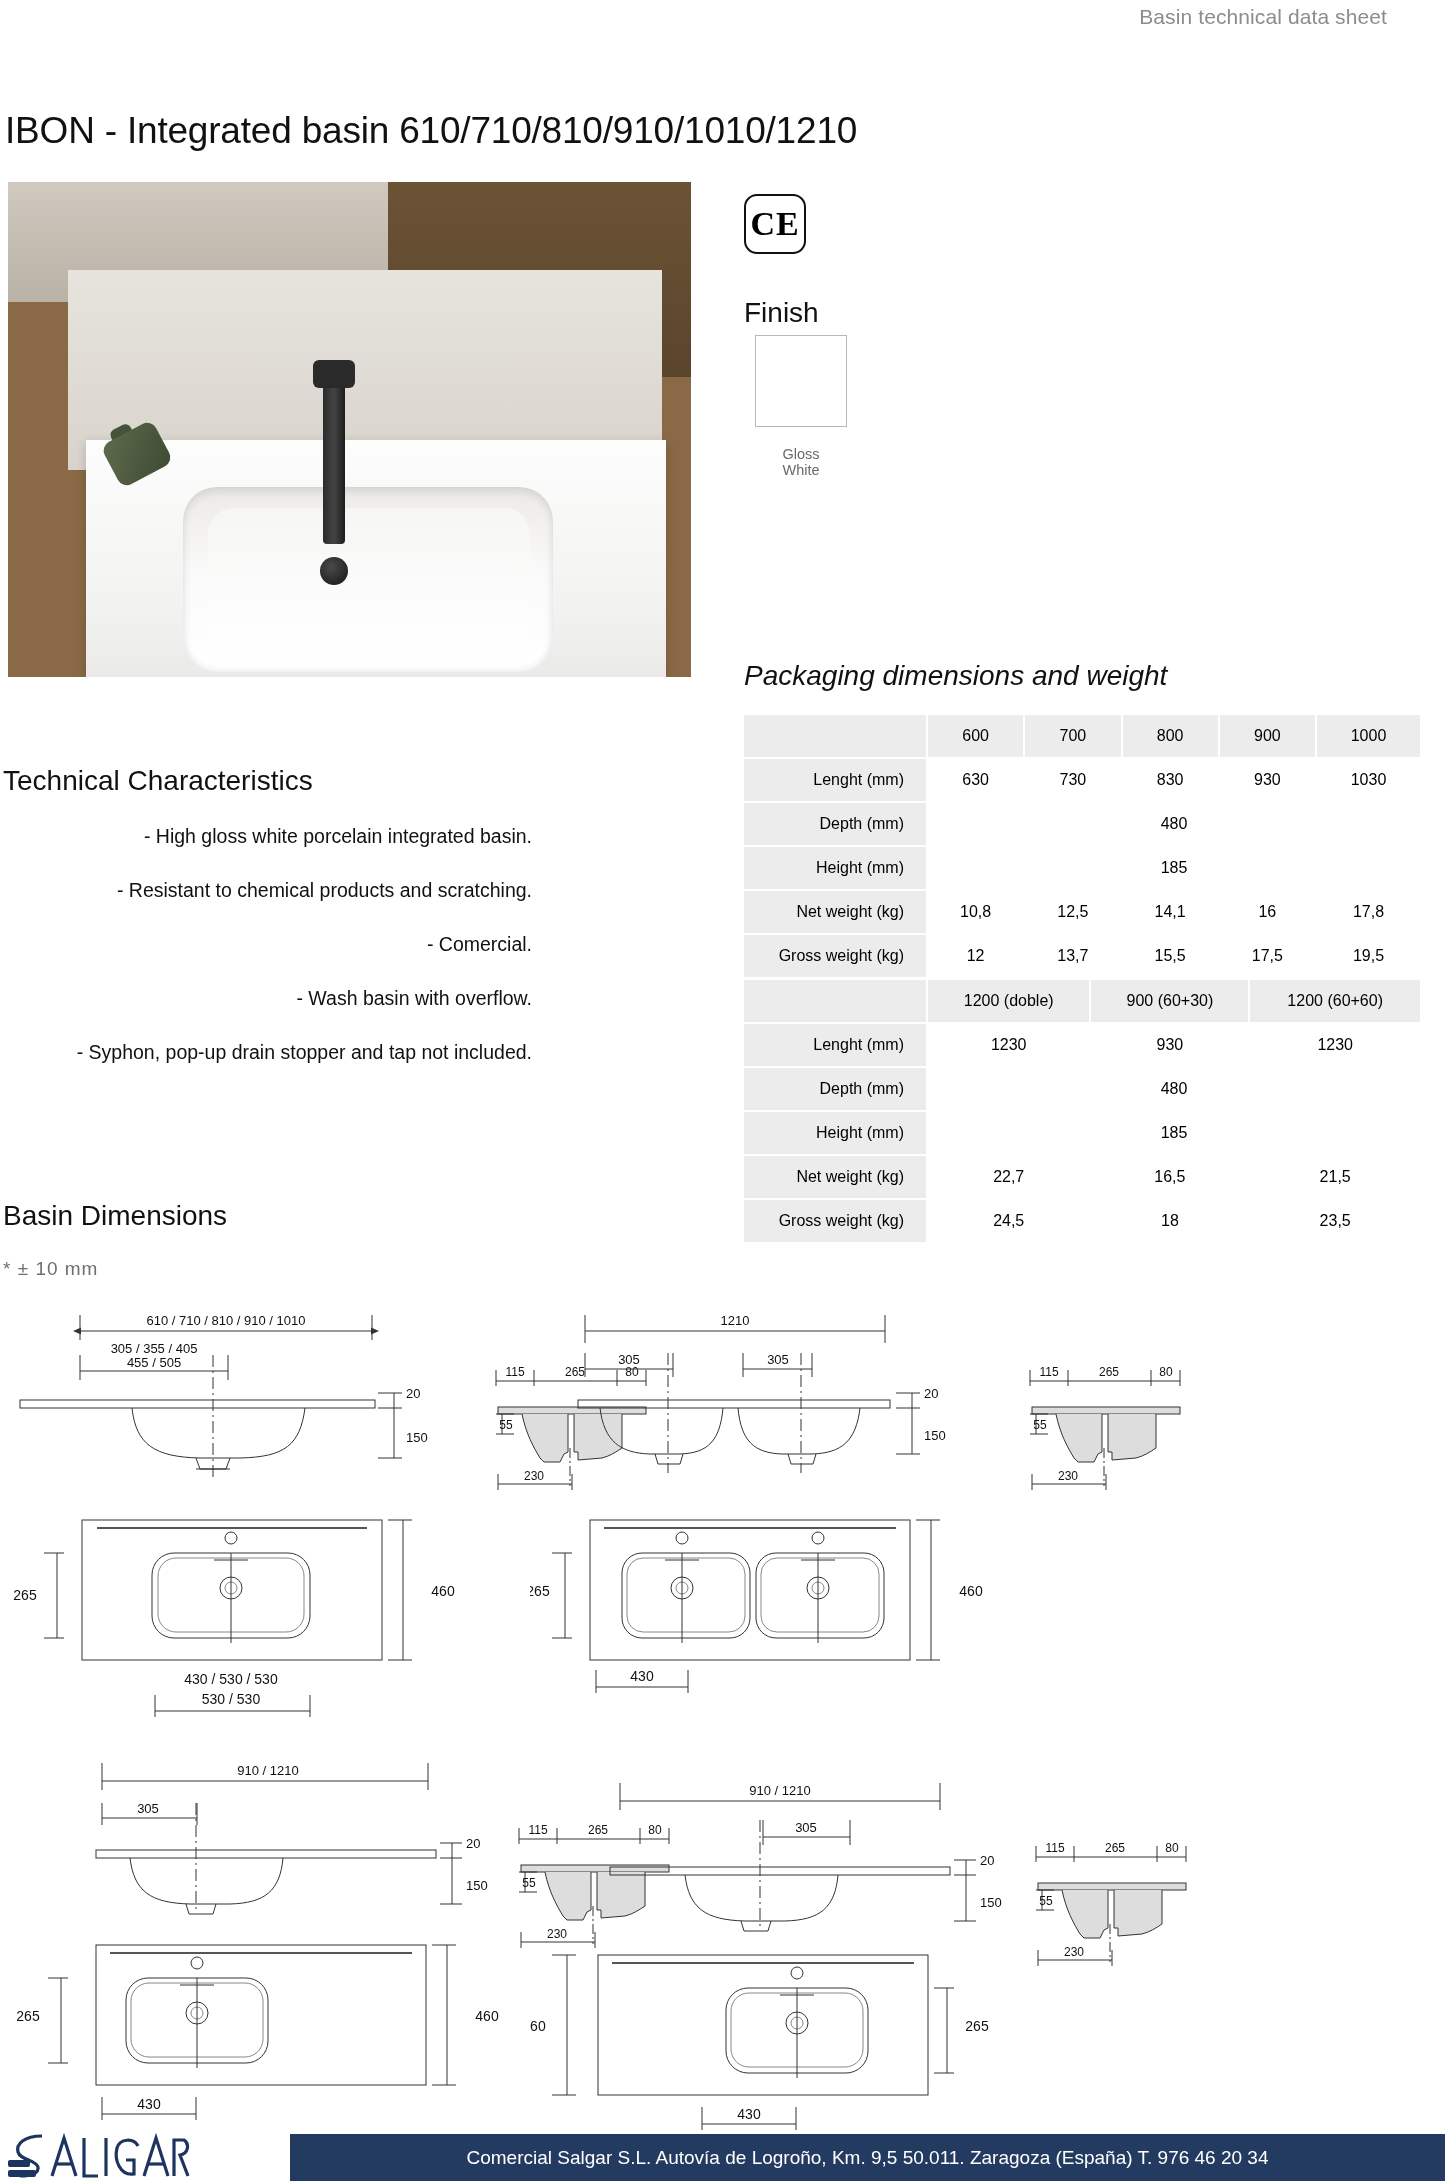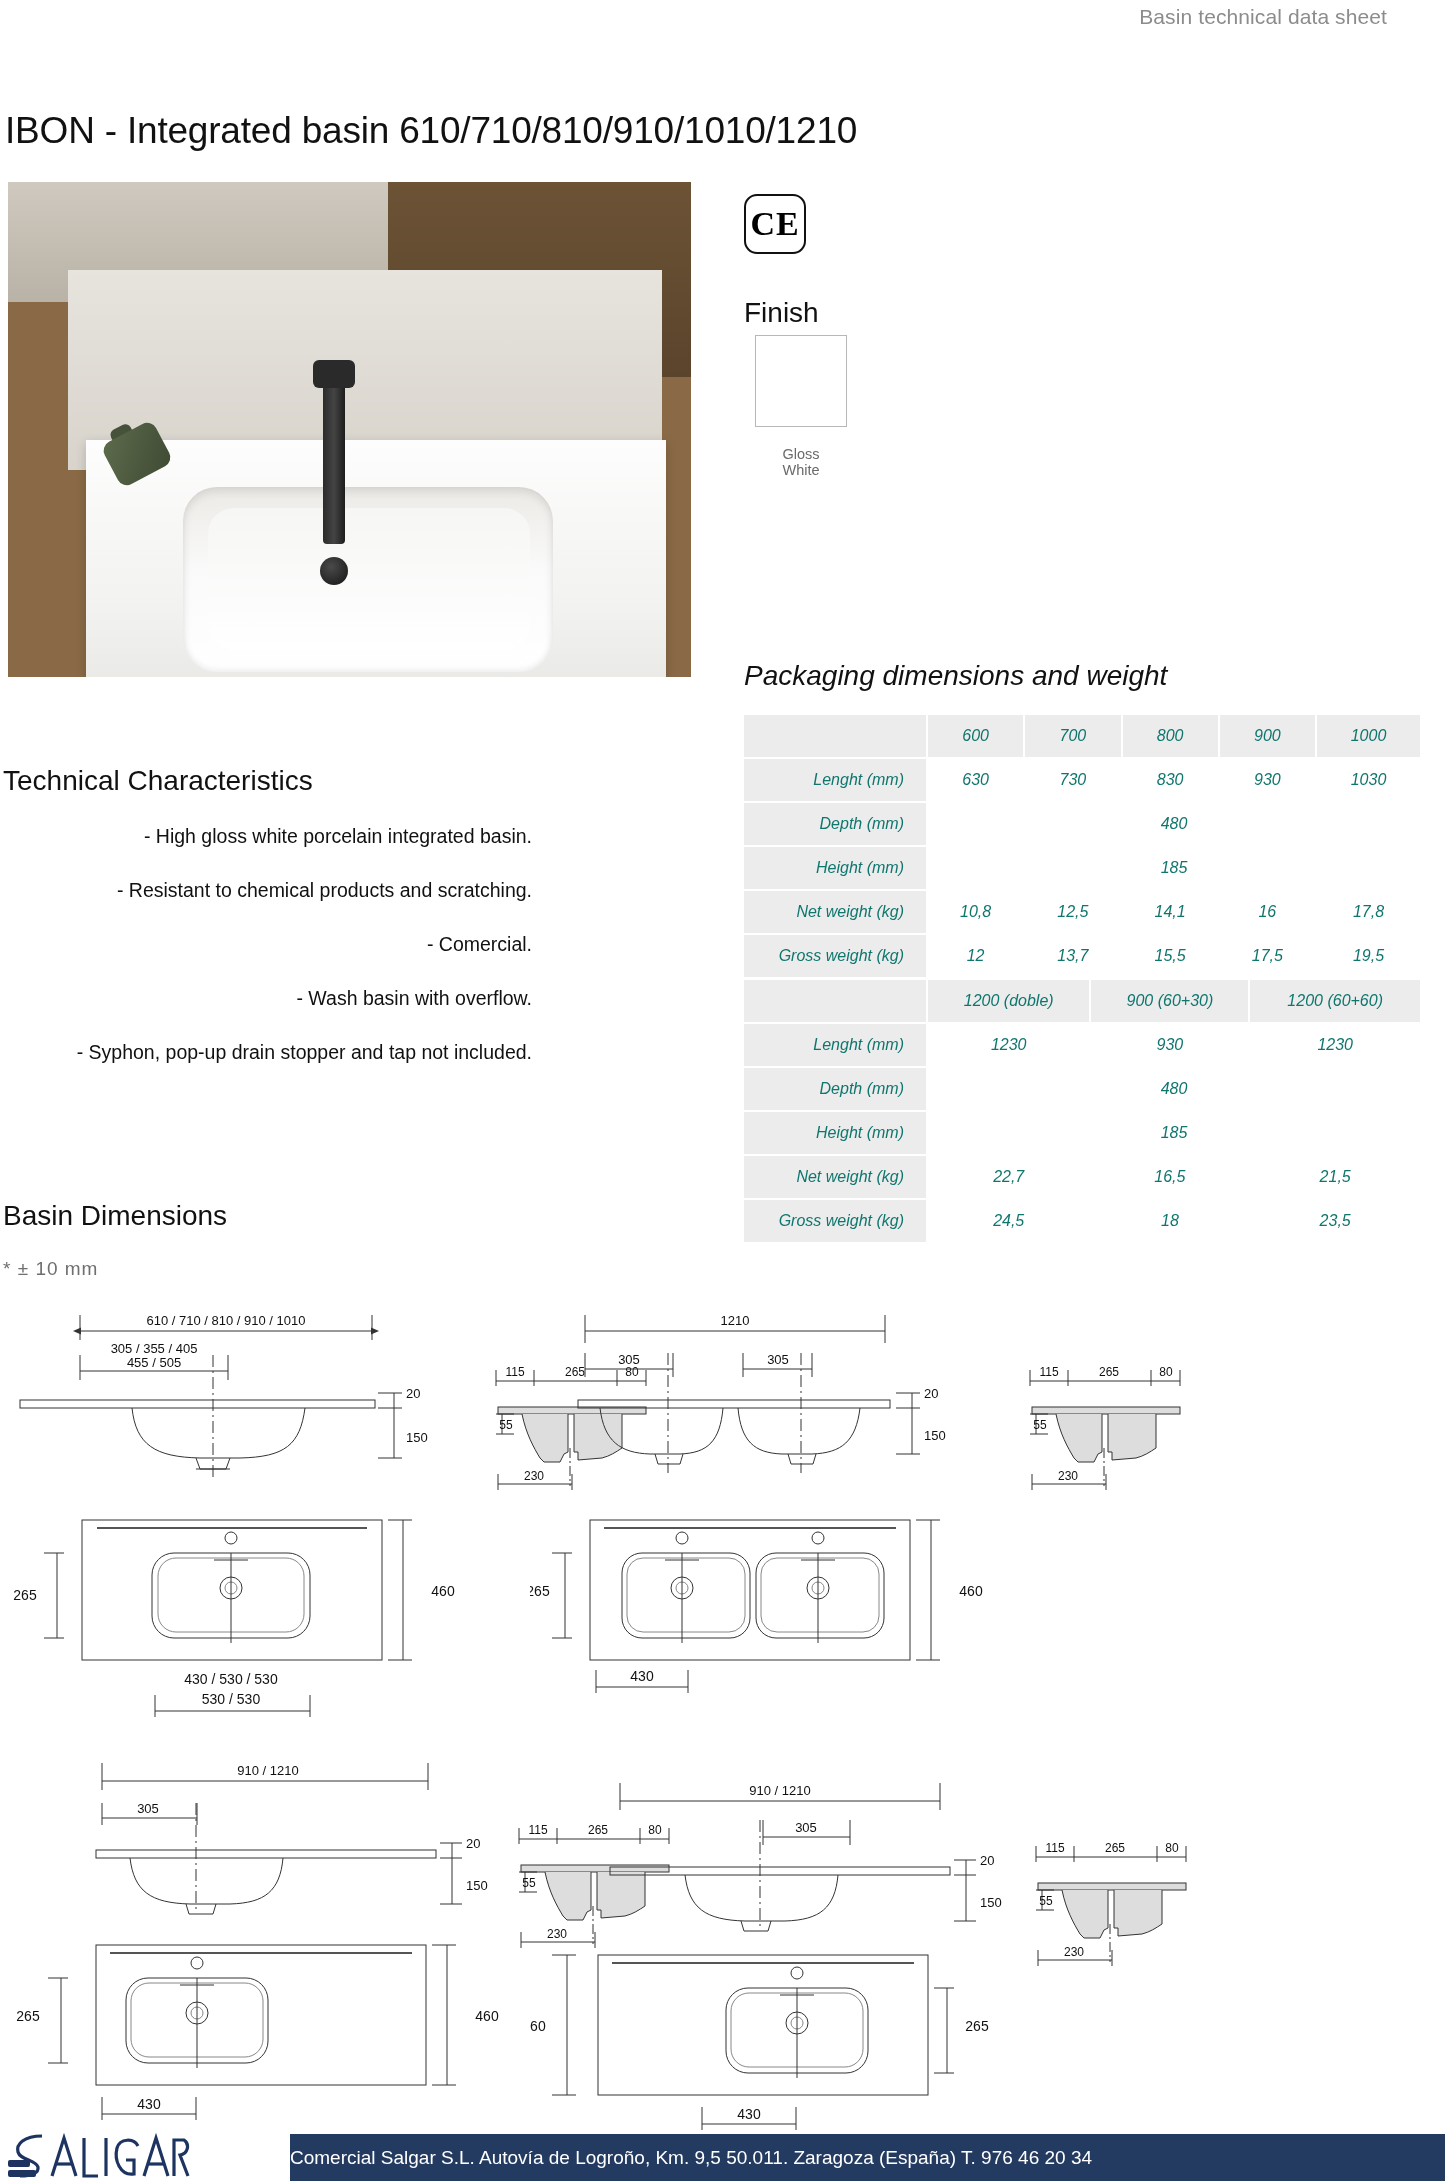--- a/index.html
+++ b/index.html
@@ -129,21 +129,21 @@
     font-size: 28px; color: #111; font-style: italic;
   }
   table.pk {
     position: absolute; border-collapse: separate; border-spacing: 2px 2px;
     width: 680px; font-size: 16px;
   }
   table.pk.one { left: 742px; top: 713px; }
   table.pk.two { left: 742px; top: 978px; }
   table.pk td, table.pk th {
     background: #ececec; padding: 12px; height: 30px; text-align: center;
-    font-weight: normal; color: #0f766e; font-style: italic;
+    font-weight: normal; color: #000000;
   }
   table.pk td.val, table.pk th.val { background: #ffffff; }
   table.pk td.rowhead, table.pk th.rowhead {
     text-align: right; padding-right: 22px; width: 182px; background: #ececec;
   }
   table.pk th.colhead { background: #ececec; }
   table.pk tr.headrow th { height: 34px; }
 
   
   .bd-title {
@@ -158,21 +158,21 @@
   .dwg { position: absolute; }
   .dwg svg { display: block; }
 
   
   .footer-bar {
     position: absolute; left: 290px; top: 2134px; width: 1155px; height: 47px;
     background: #243b61;
   }
   .footer-text {
     position: absolute; left: 290px; top: 2134px; width: 1155px; height: 48px;
-    line-height: 47px; text-align: left; color: #fff; font-size: 19px;
+    line-height: 47px; text-align: center; color: #fff; font-size: 19px;
   }
   .logo {
     position: absolute; left: 2px; top: 2130px; width: 188px; height: 52px;
   }
 </style>
 </head>
 <body>
 
 <div class="page">
 

